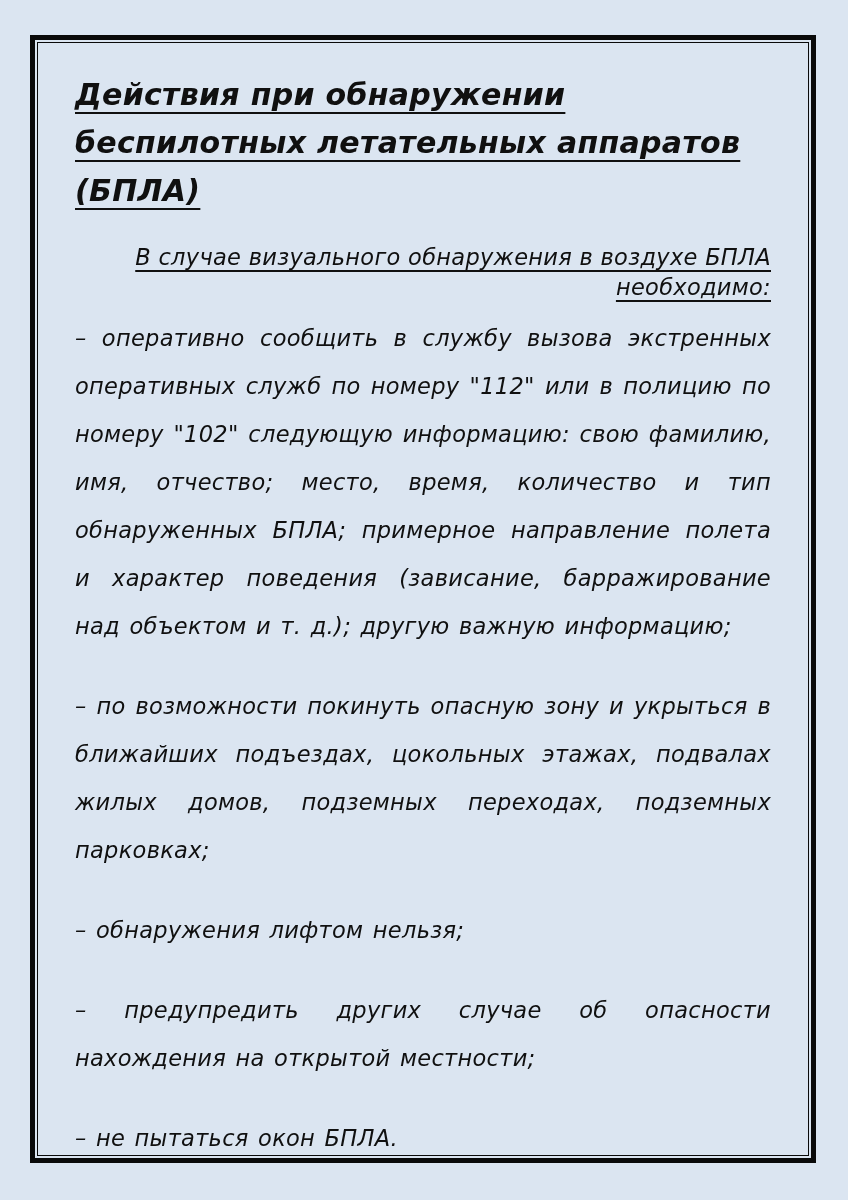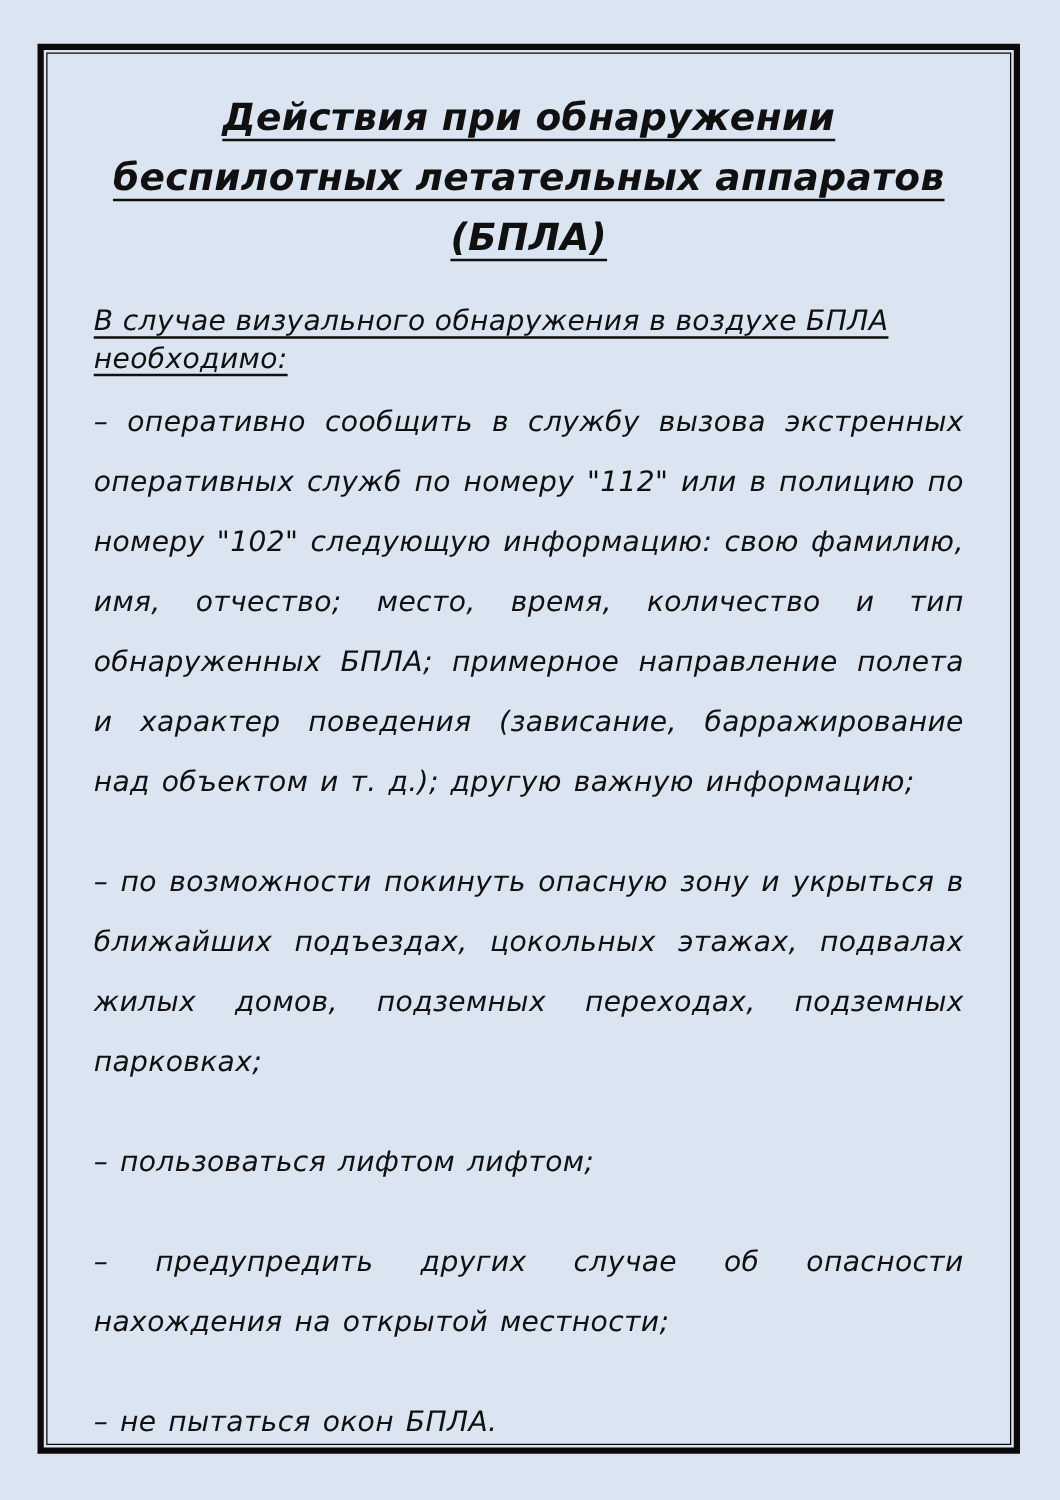--- a/index.html
+++ b/index.html
@@ -30,37 +30,37 @@
     border: 1px solid #0a0a0a;
   }
   .content {
     position: absolute;
     inset: 3px;
     padding: 28px 37px 0 37px;
     font-style: italic;
     letter-spacing: 0.3px;
   }
   .title {
-    text-align: center;
+    text-align: left;
     font-size: 30px;
     font-weight: bold;
     line-height: 48px;
     margin: 0 0 0 0;
   }
   .title .title-line {
     display: block;
   }
   .title .title-line span {
     text-decoration: underline;
     text-decoration-thickness: 2px;
     text-underline-offset: 7px;
   }
   .subtitle {
     margin-top: 27px;
-    text-align: left;
+    text-align: right;
     font-size: 22.5px;
     line-height: 30px;
   }
   .subtitle span {
     text-decoration: underline;
     text-decoration-thickness: 1.5px;
     text-underline-offset: 5px;
   }
   .body-text {
     margin-top: 12px;
@@ -89,19 +89,19 @@
       <span class="title-line"><span>(БПЛА)</span></span>
     </h1>
 
     <div class="subtitle">
       <span>В случае визуального обнаружения в воздухе БПЛА необходимо:</span>
     </div>
 
     <div class="body-text">
       <p>– оперативно сообщить в службу вызова экстренных оперативных служб по номеру "112" или в полицию по номеру "102" следующую информацию: свою фамилию, имя, отчество; место, время, количество и тип обнаруженных БПЛА; примерное направление полета и характер поведения (зависание, барражирование над объектом и т. д.); другую важную информацию;</p>
       <p>– по возможности покинуть опасную зону и укрыться в ближайших подъездах, цокольных этажах, подвалах жилых домов, подземных переходах, подземных парковках;</p>
-      <p>– пользоваться лифтом лифтом;</p>
+      <p>– обнаружения лифтом нельзя;</p>
       <p>– предупредить других случае об опасности нахождения на открытой местности;</p>
       <p>– не пытаться окон БПЛА.</p>
     </div>
 
   </div>
 </div>
 
 </body></html>

